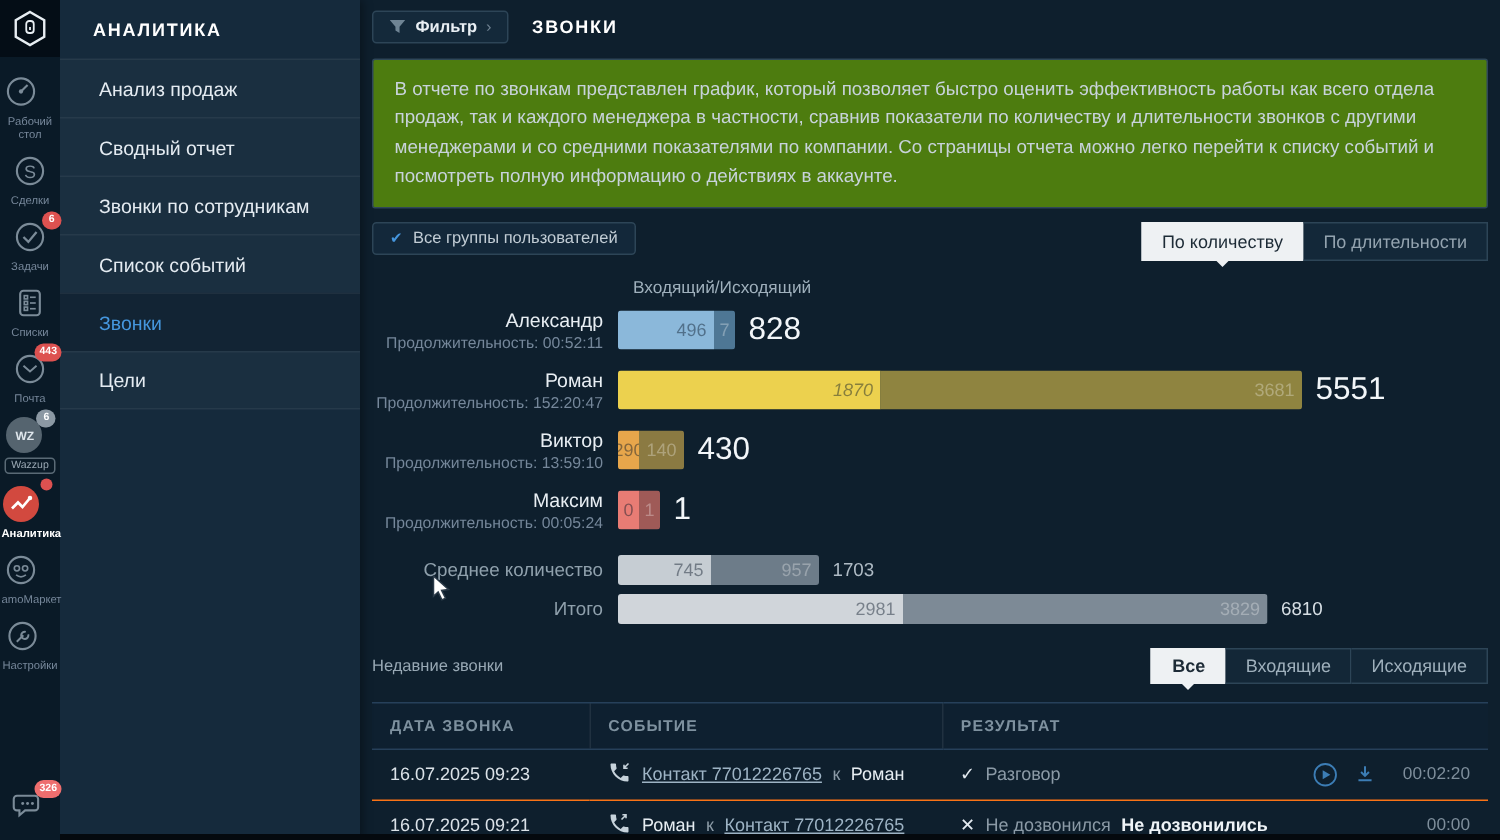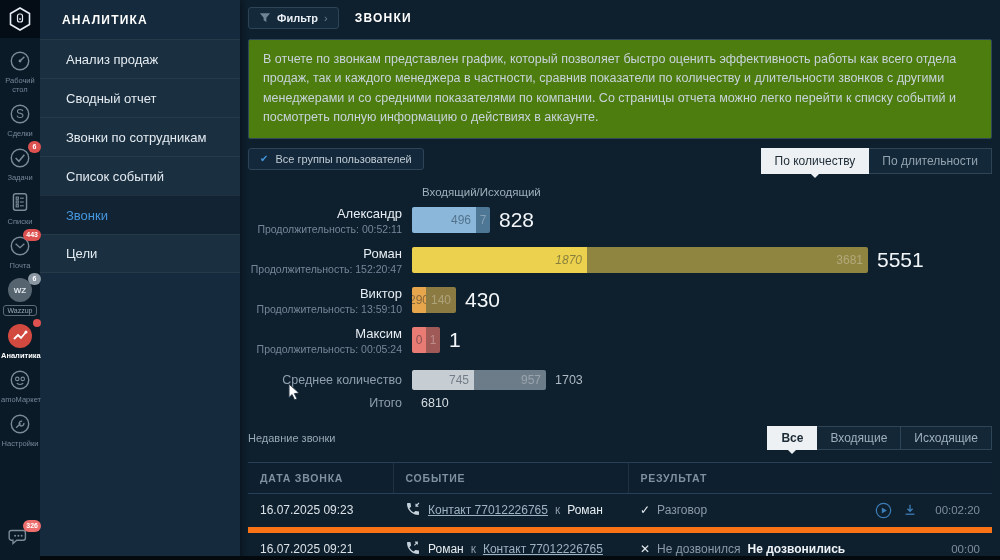--- a/index.html
+++ b/index.html
@@ -2,21 +2,21 @@
 <html><head>
 <meta charset="utf-8">
 <style>
   * { margin:0; padding:0; box-sizing:border-box; }
   html,body { width:1000px; height:560px; overflow:hidden; }
   body { position:relative; background:#0e1f2d; font-family:"Liberation Sans",sans-serif; color:#dfe6ec; }
 
   
   .rail { position:absolute; left:0; top:0; bottom:0; width:40px; background:#0a1a27; display:flex; flex-direction:column; align-items:center; z-index:5; }
   .logo-box { width:40px; height:38px; background:#040d16; display:flex; align-items:center; justify-content:center; margin-bottom:10px; }
-  .rail-item { display:flex; flex-direction:column; align-items:center; margin-bottom:7px; cursor:pointer; }
+  .rail-item { display:flex; flex-direction:column; margin-bottom:7px; cursor:pointer; }
   .rail-ico { position:relative; width:26px; height:26px; display:flex; align-items:center; justify-content:center; }
   .rail-lbl { font-size:7.5px; color:#76879a; text-align:center; line-height:1.2; margin-top:2px; max-width:38px; }
   .rail-lbl.active { color:#ffffff; font-weight:bold; }
   .badge { position:absolute; top:-4px; right:-8px; min-width:13px; height:12px; padding:0 3px; border-radius:7px; background:#dd5150; color:#fff; font-size:7px; line-height:12px; text-align:center; font-weight:bold; }
   .badge.gray { background:#8b98a3; }
   .badge.pink { background:#ee6e6e; }
   .wz-circle { width:24px; height:24px; border-radius:50%; background:#55646f; color:#dfe6ec; font-size:8px; font-weight:bold; display:flex; align-items:center; justify-content:center; }
   .wazzup-chip { border:1px solid #5a6a76; border-radius:3px; color:#9aa8b4; font-size:7px; padding:1px 3px; margin-top:2px; }
   .ana-circle { width:24px; height:24px; border-radius:50%; background:#d2493f; display:flex; align-items:center; justify-content:center; }
   .rail-bottom { margin-top:auto; margin-bottom:10px; }
@@ -71,21 +71,21 @@
   .recent-head { display:flex; align-items:center; margin-top:16px; }
   .recent-title { font-size:11px; color:#98a8b4; font-weight:normal; }
   .list-tabs { margin-left:auto; display:flex; }
   .list-tab { padding:4px 13px; font-size:12px; border:1px solid #2d4557; background:#132737; color:#9fb0bc; cursor:pointer; position:relative; }
   .list-tab + .list-tab { border-left:none; }
   .list-tab.active { background:#eef1f3; color:#1d2b36; font-weight:bold; border-color:#eef1f3; }
 
   table.calls { width:100%; margin-top:12px; border-collapse:collapse; }
   .calls thead th { background:#0e2030; border-top:1px solid #26405a; border-bottom:1px solid #26405a; font-size:10.5px; font-weight:bold; letter-spacing:.8px; color:#7e919f; text-align:left; padding:9px 12px; }
   .calls thead th + th { border-left:1px solid rgba(255,255,255,.08); }
-  .calls td { border-bottom:6px solid #f97316; padding:7px 12px; font-size:12px; height:30px; }
+  .calls td { border-bottom:1px solid #f97316; padding:7px 12px; font-size:12px; height:30px; }
   .col-date { width:145px; color:#dbe2e8; white-space:nowrap; }
   .col-event { width:235px; }
   .event-wrap { display:flex; align-items:center; gap:7px; white-space:nowrap; }
   .event-wrap a { color:#9db3c4; text-decoration:underline; cursor:pointer; }
   .event-wrap .mid { color:#8b9aa6; }
   .event-wrap .nm { color:#e6edf2; }
   .result-wrap { display:flex; align-items:center; gap:7px; }
   .res-mark { color:#e3eaf0; font-size:12px; }
   .res-gray { color:#8b9aa6; }
   .res-bold { color:#eef3f7; font-weight:bold; }
@@ -323,20 +323,24 @@
       <div class="seg right in-txt" style="background: rgb(198, 205, 211); width: 62px;">745</div>
       <div class="seg right out-txt" style="background: rgb(109, 124, 137); width: 72px;">957</div>
     </div>
     <div class="total-sm">1703</div>
   </div>
 
   <div class="crow sum">
     <div class="lbl">
         <div class="sumnm">Итого</div>
       </div>
+    <div class="bar">
+      <div class="seg right in-txt" style="background: rgb(208, 213, 218); width: 190px;">2981</div>
+      <div class="seg right out-txt" style="background: rgb(125, 138, 150); width: 243px;">3829</div>
+    </div>
     <div class="total-sm" style="color:#d5dde3">6810</div>
   </div>
 
   <div class="recent-head">
     <div class="recent-title">Недавние звонки</div>
     <div class="list-tabs">
       <div class="list-tab active">
         <span>Все</span>
         <span class="notch"></span>
       </div>

